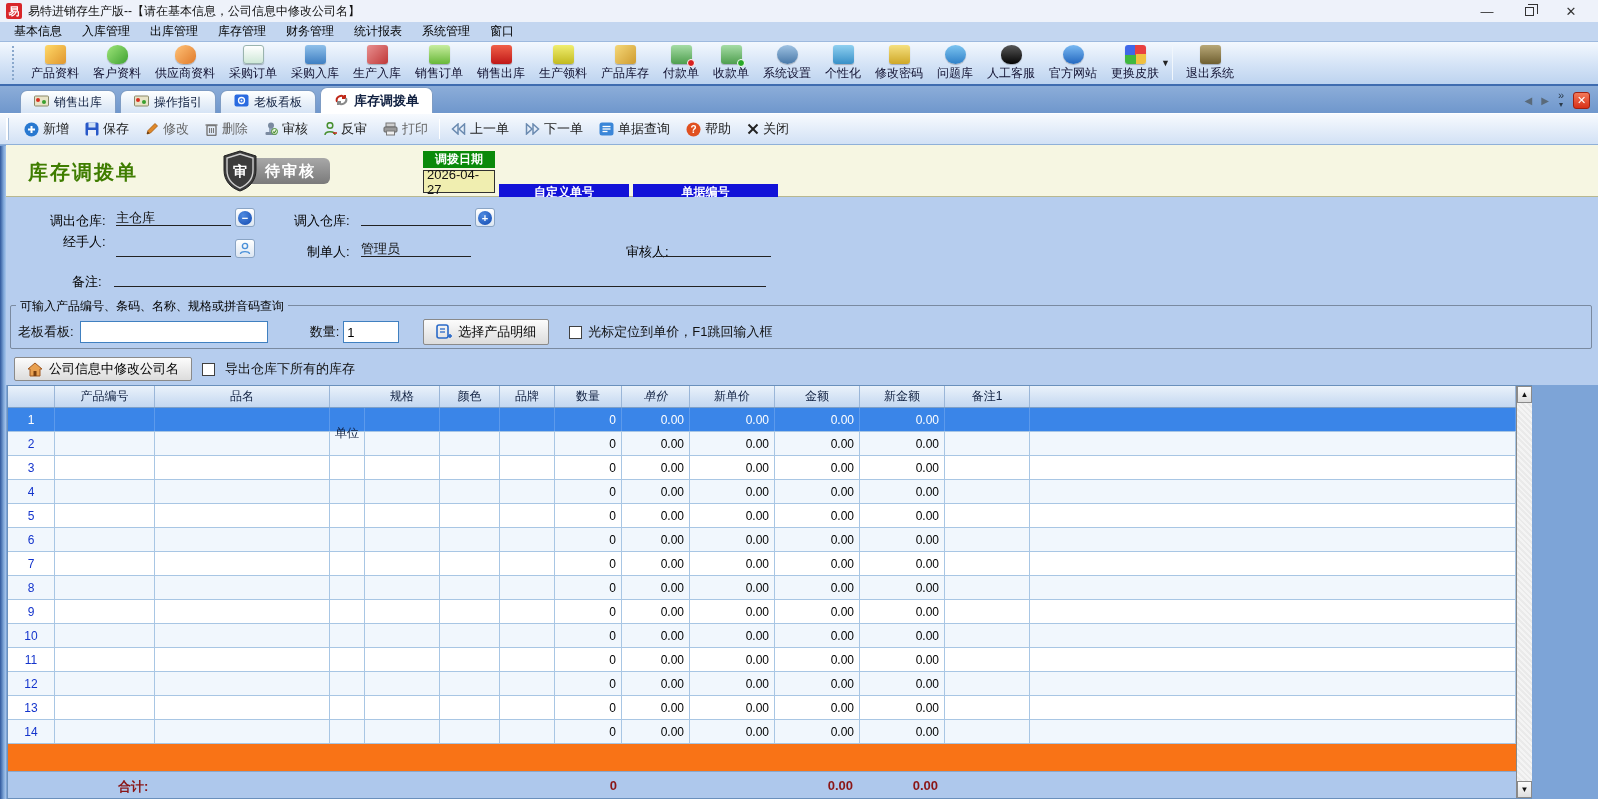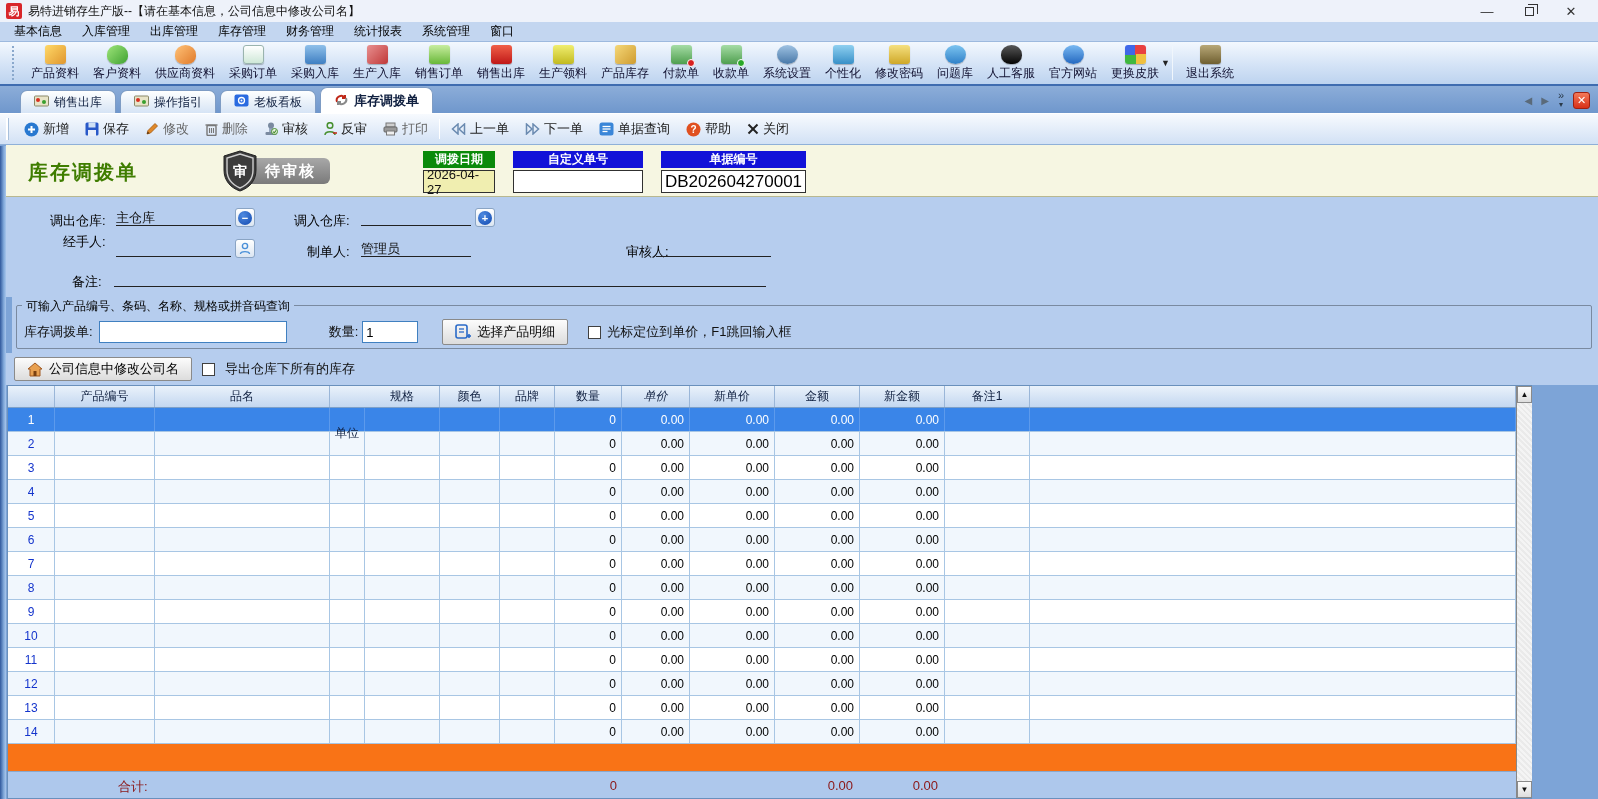--- a/index.html
+++ b/index.html
@@ -67,38 +67,38 @@
   .asep{width:1px;height:20px;background:#a8c0dc;border-right:1px solid #fff;margin:0 3px;}
 
   
   .left-strip{position:absolute;left:0;top:146px;bottom:0;width:6px;background:linear-gradient(90deg,#30589c,#7ea6d8 60%,#a8c6ec);z-index:5;}
 
   
   .docheader{height:52px;background:var(--header-area,#f6f6e2);border-bottom:1px solid #b8b890;position:relative;margin-left:6px;}
   .doc-title{position:absolute;left:22px;top:14px;font-size:20px;font-weight:bold;letter-spacing:2px;color:var(--doc-title,#3f7d00);}
   .status-wrap{position:absolute;left:215px;top:5px;display:flex;align-items:center;}
   .status-pill{height:26px;background:linear-gradient(#a8a8a8,#7a7a7a);border-radius:6px;color:#fff;font-size:15px;font-weight:bold;display:flex;align-items:center;padding:0 14px 0 26px;margin-left:-20px;letter-spacing:2px;}
-  .hfields{position:absolute;left:417px;top:6px;display:flex;gap:18px;}
+  .hfields{position:absolute;left:417px;top:6px;display:flex;gap:4px;}
   .hfield{display:flex;flex-direction:column;}
   .hfield .hcap{height:17px;color:#fff;font-size:12px;font-weight:bold;display:flex;align-items:center;justify-content:center;}
   .hcap-date{background:var(--date-header,#0a8a0a);}
-  .hcap-blue{background:var(--no-header,#1212d8);}
+  .hcap-blue{background:var(--no-header,#1212d8);margin-top:33px;}
   .hval{height:23px;border:1px solid #303030;background:#fff;font-size:13px;display:flex;align-items:center;padding:0 3px;margin-top:2px;}
   .hval.date{background:var(--date-value,#f0eeb0);}
   .hval input{border:none;outline:none;width:100%;font-size:17px;background:transparent;font-family:inherit;}
 
   
   .formarea{height:100px;background:var(--panel,#b6cdee);position:relative;margin-left:6px;}
   .flabel{position:absolute;font-size:13px;color:#000;}
   .fline{position:absolute;border-bottom:1px solid #222;font-size:13px;height:17px;}
   .roundbtn{position:absolute;width:20px;height:19px;background:linear-gradient(#ffffff,#dce6f2);border:1px solid #8aa4c4;border-radius:3px;display:flex;align-items:center;justify-content:center;}
   .bluecircle{width:14px;height:14px;border-radius:50%;background:radial-gradient(circle at 35% 30%,#4f8ae0,#1048b0);color:#fff;font-size:11px;font-weight:bold;display:flex;align-items:center;justify-content:center;line-height:0;}
 
   
-  .querybox{height:56px;background:var(--panel,#b6cdee);position:relative;margin-left:12px;}
+  .querybox{height:56px;background:var(--panel,#b6cdee);position:relative;margin-left:6px;}
   .qframe{position:absolute;left:4px;right:6px;top:8px;bottom:4px;border:1px solid #7a8aa0;border-radius:2px;}
   .qlegend{position:absolute;left:10px;top:1px;background:var(--panel,#b6cdee);padding:0 4px;font-size:12px;color:#000;}
   .qrow{position:absolute;left:12px;top:22px;display:flex;align-items:center;}
   .qlabel{font-size:13px;}
   .qinput{height:22px;border:1px solid #4080c0;background:#fff;font-size:13px;padding:0 3px;font-family:inherit;outline:none;}
   .btn{height:26px;background:linear-gradient(#fcfcfc,#dcdcdc);border:1px solid #8a8a8a;border-radius:2px;display:flex;align-items:center;gap:6px;font-size:13px;padding:0 12px;color:#000;}
   .checkbox{width:13px;height:13px;background:#fff;border:1px solid #404040;flex:0 0 auto;}
 
   
   .exportrow{height:32px;background:var(--panel,#b6cdee);display:flex;align-items:center;padding-left:8px;margin-left:6px;gap:10px;}
@@ -108,21 +108,21 @@
   .ghead{display:flex;height:22px;background:linear-gradient(#eaf2fb,#c3d7f0);border-bottom:1px solid #7da0c8;}
   .ghead .gc{display:flex;align-items:center;justify-content:center;font-size:12px;color:#102040;border-right:1px solid #9ab6d8;}
   .grow{display:flex;height:24px;background:#fff;border-bottom:1px solid #a8c6e4;}
   .grow.alt{background:#f1f7fd;}
   .grow .gc{border-right:1px solid #a8c6e4;font-size:12px;display:flex;align-items:center;}
   .gc.num{justify-content:center;color:#1434cc;}
   .gc.val{justify-content:flex-end;padding-right:5px;color:#000;}
   .grow.selected{background:var(--sel-row,#3a85e8);}
   .grow.selected .gc{color:#fff;border-right-color:#5c9aec;}
   .gfooter{position:absolute;left:0;right:16px;bottom:0;height:27px;background:var(--footer-bg,#aec8ec);border-top:1px solid #8aa8cc;}
-  .gfooter div{position:absolute;top:6px;font-size:13px;font-weight:normal;color:var(--total-red,#8b1616);}
+  .gfooter div{position:absolute;top:6px;font-size:13px;font-weight:bold;color:var(--total-red,#8b1616);}
   
   .vscroll{position:absolute;right:0;top:0;bottom:0;width:16px;background:repeating-linear-gradient(45deg,#f4f4f4 0 2px,#eaeaea 2px 4px);border-left:1px solid #888;}
   .sbtn{position:absolute;left:0;width:15px;height:17px;background:linear-gradient(#fdfdfd,#dedede);border:1px solid #8a8a8a;display:flex;align-items:center;justify-content:center;font-size:8px;color:#111;}
 </style>
 </head>
 <body>
 
 <div class="titlebar">
   <div class="logo">易</div>
   <div class="apptitle">易特进销存生产版--【请在基本信息，公司信息中修改公司名】</div>
@@ -464,21 +464,21 @@
   <span class="fline" style="left:650px;top:43px;width:115px"></span>
 
   <span class="flabel" style="left:66px;top:76px">备注:</span>
   <span class="fline" style="left:108px;top:73px;width:652px"></span>
 </div>
 
 <div class="querybox">
   <div class="qframe"></div>
   <div class="qlegend">可输入产品编号、条码、名称、规格或拼音码查询</div>
   <div class="qrow">
-    <span class="qlabel">库存调拨单:</span>
+    <span class="qlabel">老板看板:</span>
     <input class="qinput" style="width: 188px; margin-left: 6px;" value="">
     <span class="qlabel" style="margin-left:42px">数量:</span>
     <input class="qinput" style="width: 56px; margin-left: 4px;" value="1">
     <button class="btn" style="margin-left:24px">
       <svg width="16" height="16" viewBox="0 0 16 16">
           <rect x="1" y="1" width="11" height="13" rx="2" fill="none" stroke="#2a6ac8" stroke-width="1.6"></rect>
           <line x1="4" y1="5" x2="9" y2="5" stroke="#2a6ac8" stroke-width="1.3"></line>
           <line x1="4" y1="8" x2="9" y2="8" stroke="#2a6ac8" stroke-width="1.3"></line>
           <line x1="12" y1="12" x2="16" y2="12" stroke="#2a6ac8" stroke-width="1.6"></line>
           <line x1="14" y1="10" x2="14" y2="14" stroke="#2a6ac8" stroke-width="1.6"></line>

